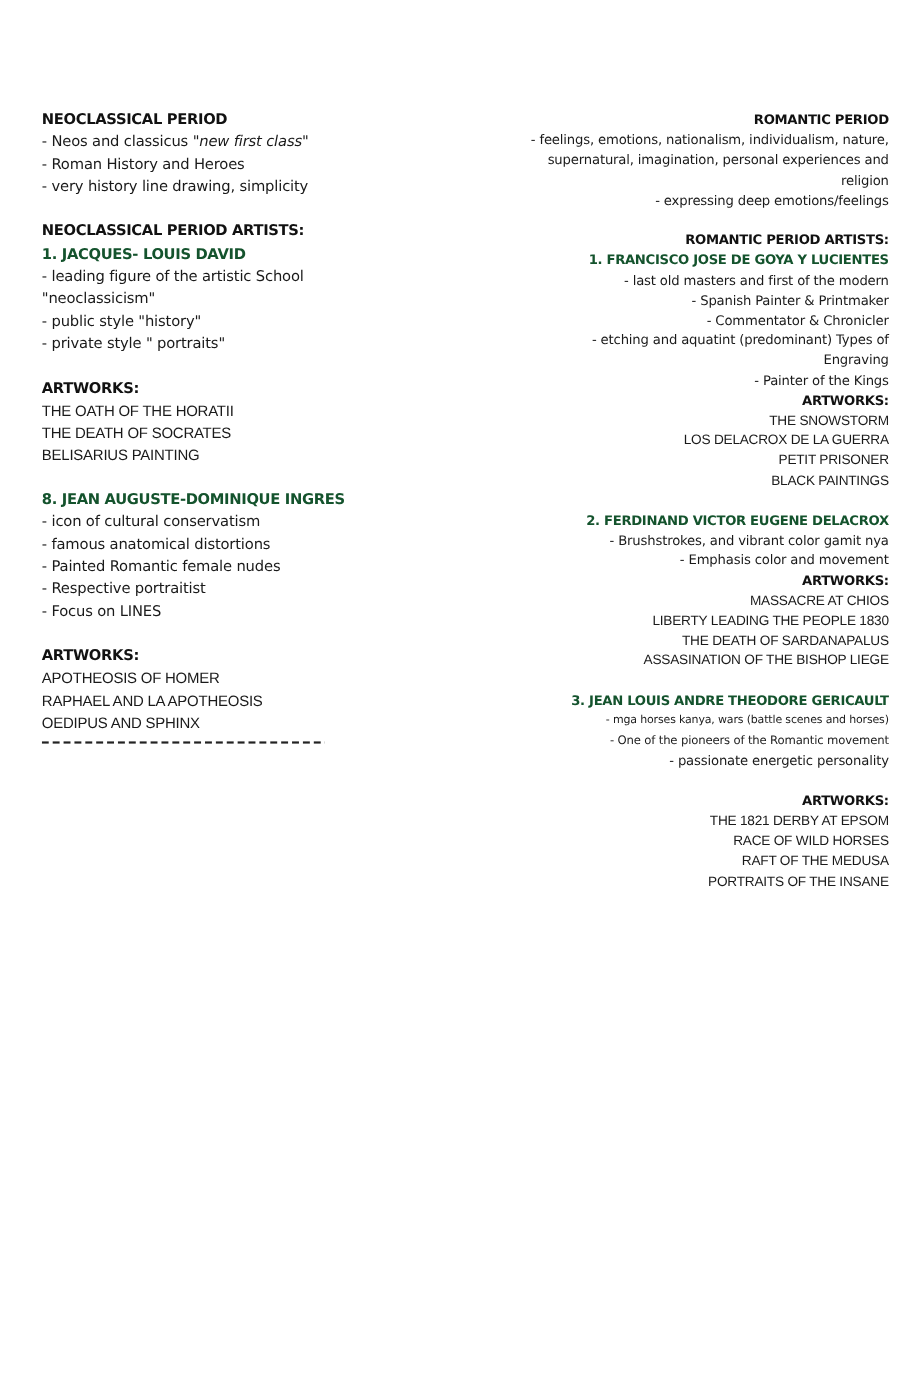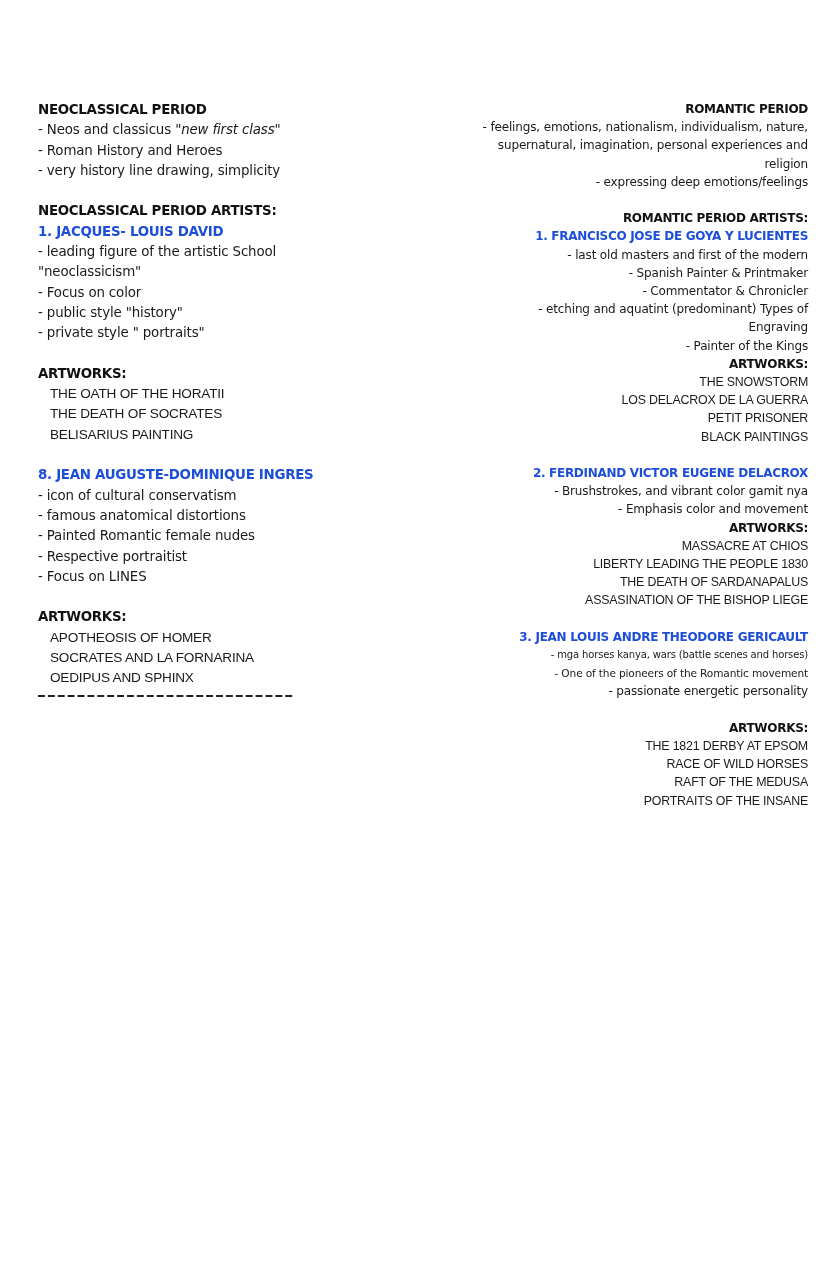--- a/index.html
+++ b/index.html
@@ -33,28 +33,28 @@
       text-align: right;
     }
     .line { white-space: pre-wrap; letter-spacing: -0.15px; }
     .h {
       font-weight: bold;
       color: #111111;
       letter-spacing: -0.3px;
     }
     .artist {
       font-weight: bold;
-      color: #1d4ed8;
+      color: #14532d;
       letter-spacing: -0.3px;
     }
     .art {
       font-family: "Liberation Sans", sans-serif;
       letter-spacing: -0.2px;
     }
-    .col-left .art { font-size: 13.6px; margin-left: 12px; }
+    .col-left .art { font-size: 13.6px; }
     .col-right .art { font-size: 12.4px; margin-left: 20px; }
     .small { font-size: 10.6px; margin-left: 39px; }
     .gap-left { height: 20.3px; }
     .gap-right { height: 18.2px; }
     .ital { font-style: italic; }
     .dashes {
       margin-top: 6px;
       width: 257px;
       height: 2px;
       background-image: linear-gradient(to right, #222 0, #222 6.5px, transparent 6.5px);
@@ -70,40 +70,39 @@
   <div class="line"><span>- Neos and classicus </span><span class="ital">"new first class"</span></div>
   <div class="line">- Roman History and Heroes</div>
   <div class="line">- very history line drawing, simplicity</div>
   <div class="gap-left"></div>
 
   <div class="line h">NEOCLASSICAL PERIOD ARTISTS:</div>
 
   <div class="line artist">1. JACQUES- LOUIS DAVID</div>
   <div class="line">- leading figure of the artistic School</div>
   <div class="line">"neoclassicism"</div>
-  <div class="line">- Focus on color</div>
   <div class="line">- public style "history"</div>
   <div class="line">- private style " portraits"</div>
   <div class="gap-left"></div>
   <div class="line h">ARTWORKS:</div>
   <div class="line art">THE OATH OF THE HORATII</div>
   <div class="line art">THE DEATH OF SOCRATES</div>
   <div class="line art">BELISARIUS PAINTING</div>
   <div class="gap-left"></div>
 
   <div class="line artist">8. JEAN AUGUSTE-DOMINIQUE INGRES</div>
   <div class="line">- icon of cultural conservatism</div>
   <div class="line">- famous anatomical distortions</div>
   <div class="line">- Painted Romantic female nudes</div>
   <div class="line">- Respective portraitist</div>
   <div class="line">- Focus on LINES</div>
   <div class="gap-left"></div>
   <div class="line h">ARTWORKS:</div>
   <div class="line art">APOTHEOSIS OF HOMER</div>
-  <div class="line art">SOCRATES AND LA FORNARINA</div>
+  <div class="line art">RAPHAEL AND LA APOTHEOSIS</div>
   <div class="line art">OEDIPUS AND SPHINX</div>
 
   <div class="dashes"></div>
 </div>
 
 <div class="col col-right">
   <div class="line h">ROMANTIC PERIOD</div>
   <div class="line">- feelings, emotions, nationalism, individualism, nature,</div>
   <div class="line">supernatural, imagination, personal experiences and</div>
   <div class="line">religion</div>

